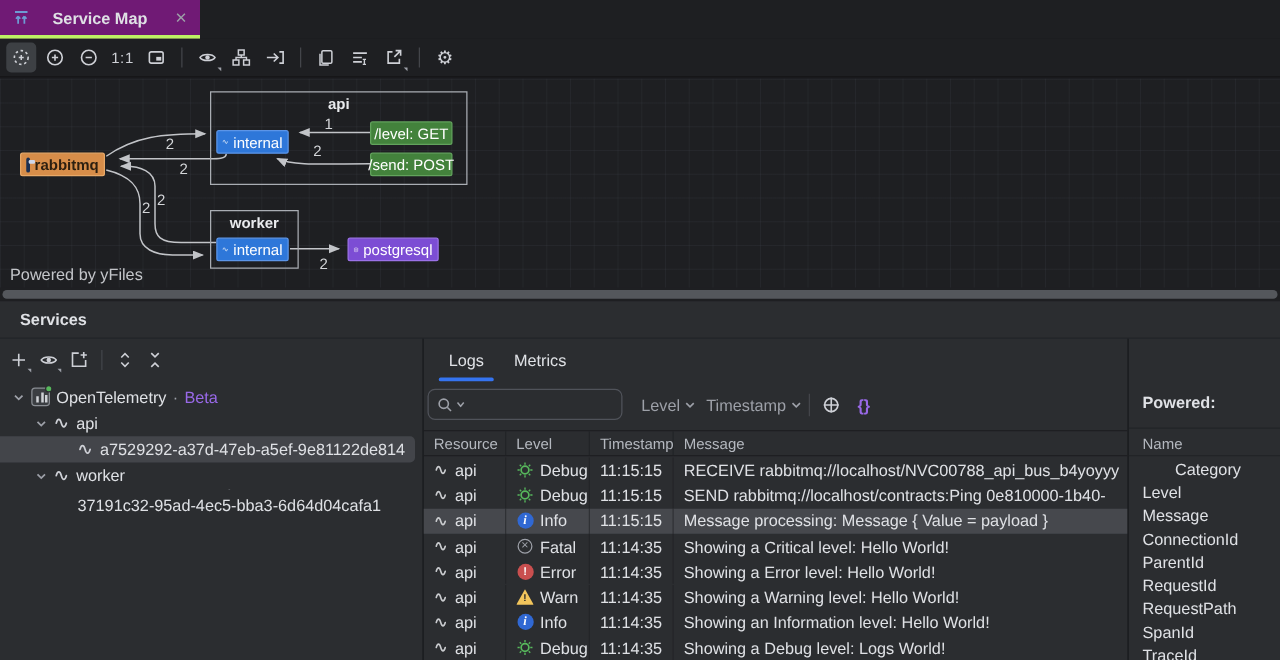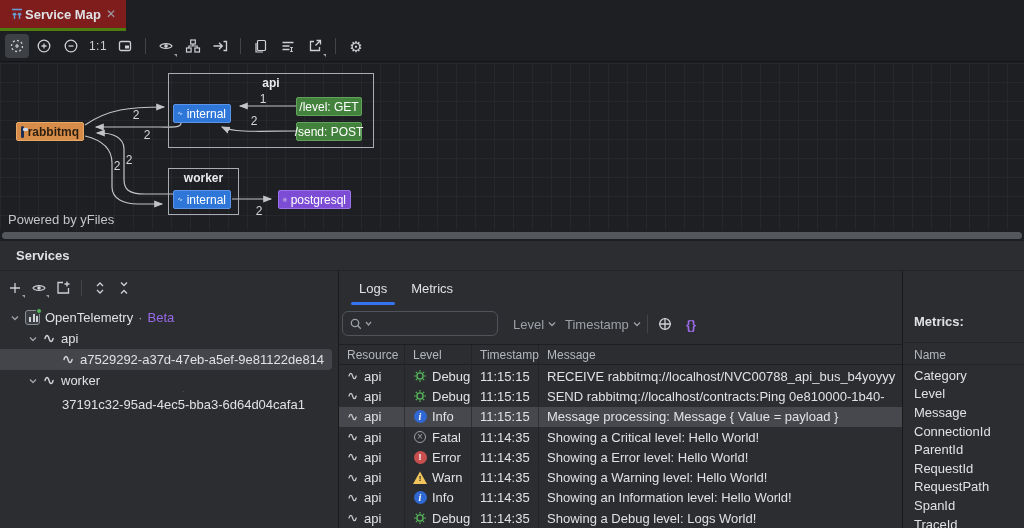--- a/index.html
+++ b/index.html
@@ -3,21 +3,21 @@
 <meta charset="utf-8">
 <style>
   * { margin:0; padding:0; box-sizing:border-box; }
   html,body { width:1024px; height:528px; overflow:hidden; background:#1e1f22;
     font-family:"Liberation Sans", sans-serif; color:#dfe1e5; }
   .app { position:relative; width:1024px; height:528px; }
 
   
   .tabbar { position:absolute; left:0; top:0; width:100%; height:31px; background:#1e1f22; }
   .tab { position:absolute; left:0; top:0; height:31px; padding:0 10px 0 10px;
-    background:#7f1d1d; display:flex; align-items:center; gap:1px; border-bottom:3px solid #4d7c0f; }
+    background:#701a75; display:flex; align-items:center; gap:18px; border-bottom:3px solid #bef264; }
   .tab-label { font-size:13px; font-weight:bold; color:#dfe1e5; }
   .tab-close { color:#9da0a8; font-size:12px; margin-left:4px; cursor:pointer; }
 
   
   .map-toolbar { position:absolute; left:0; top:31px; width:100%; height:31px;
     display:flex; align-items:center; padding-left:5px; gap:3px; background:#1e1f22;
     border-bottom:1px solid #141516;text-align:center; }
   .tbtn { width:24px; height:24px; border-radius:4px; display:flex; align-items:center;
     justify-content:center; position:relative; }
   .tbtn.sel { background:#3d4044; }
@@ -624,26 +624,26 @@
             </div>
           <div class="lc c-msg">
               <span>Showing a Debug level: Logs World!</span>
             </div>
         </div>
 
       </div>
     </div>
 
     <div class="details-panel">
-      <div class="d-title">Metrics:</div>
+      <div class="d-title">Powered:</div>
       <div class="d-line1"></div>
       <div class="d-name">Name</div>
       <div class="d-line2"></div>
       <div class="d-rows">
-        <div class="d-row" style="top:0px;">Category</div>
+        <div class="d-row" style="top:0px;margin-left:26px;">Category</div>
         <div class="d-row" style="top:18.6px;">Level</div>
         <div class="d-row" style="top:37.2px;">Message</div>
         <div class="d-row" style="top:55.8px;">ConnectionId</div>
         <div class="d-row" style="top:74.4px;">ParentId</div>
         <div class="d-row" style="top:93px;">RequestId</div>
         <div class="d-row" style="top:111.6px;">RequestPath</div>
         <div class="d-row" style="top:130.2px;">SpanId</div>
         <div class="d-row" style="top:148.8px;">TraceId</div>
       </div>
     </div>

